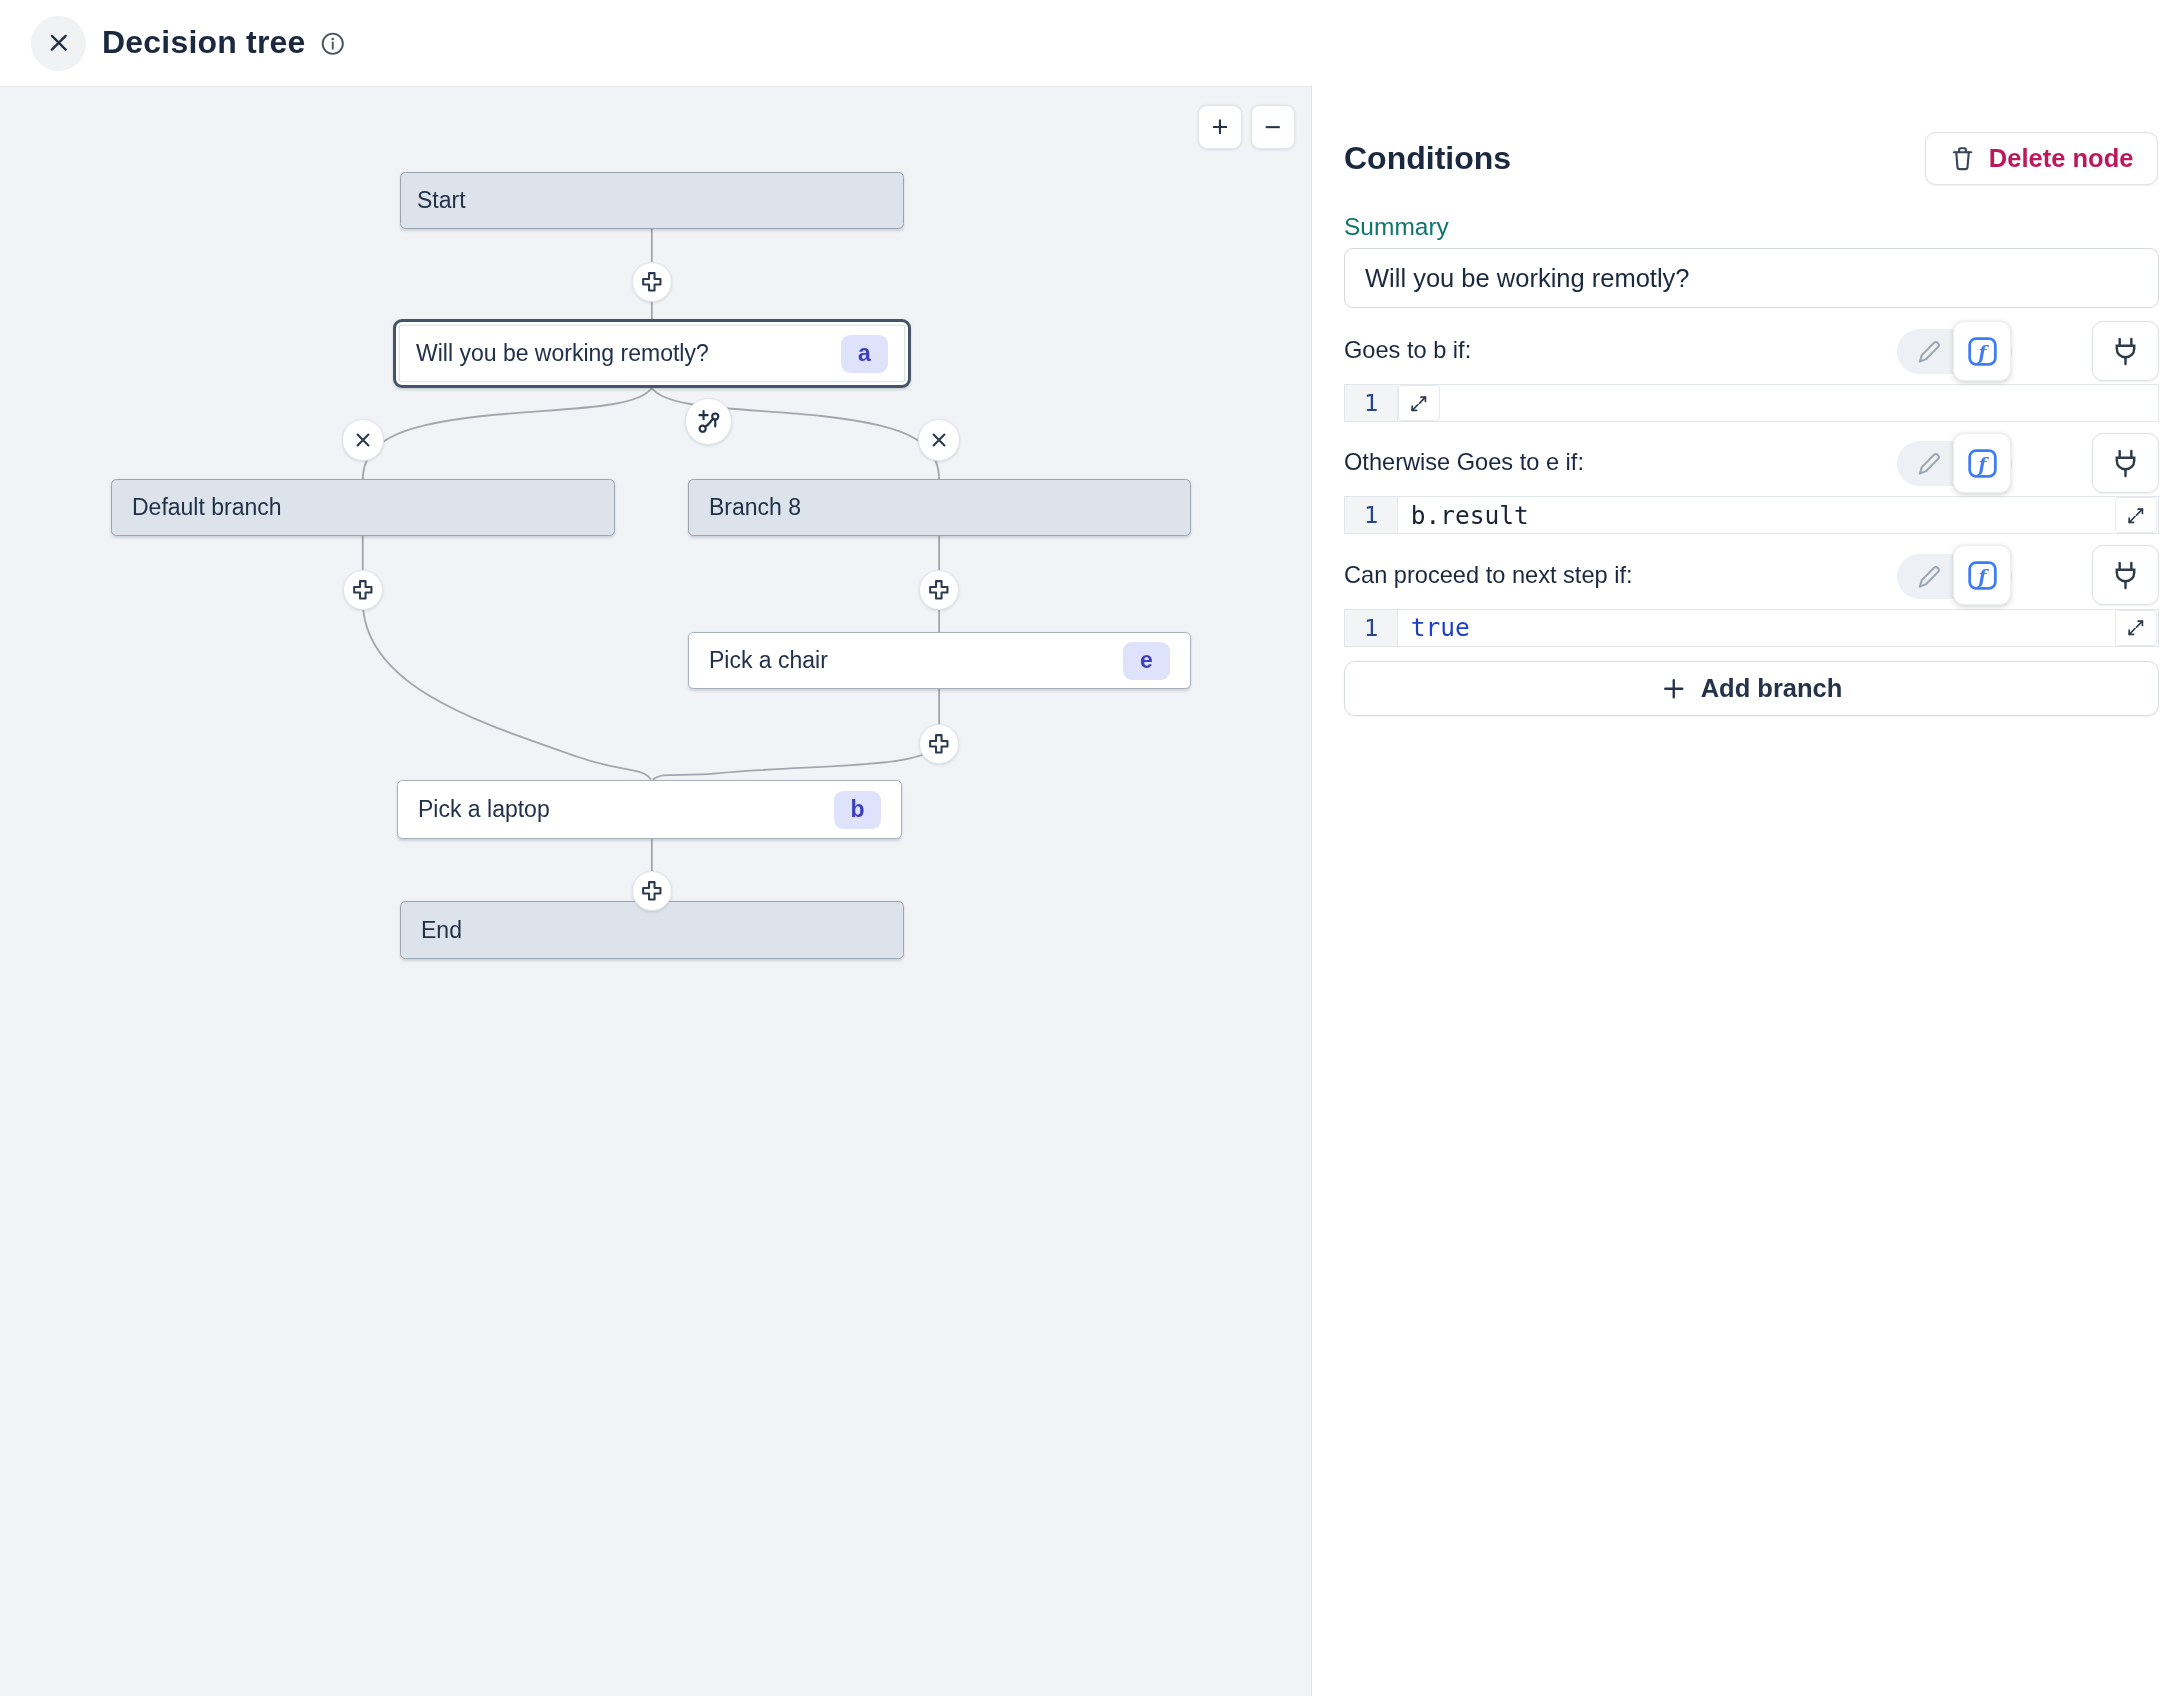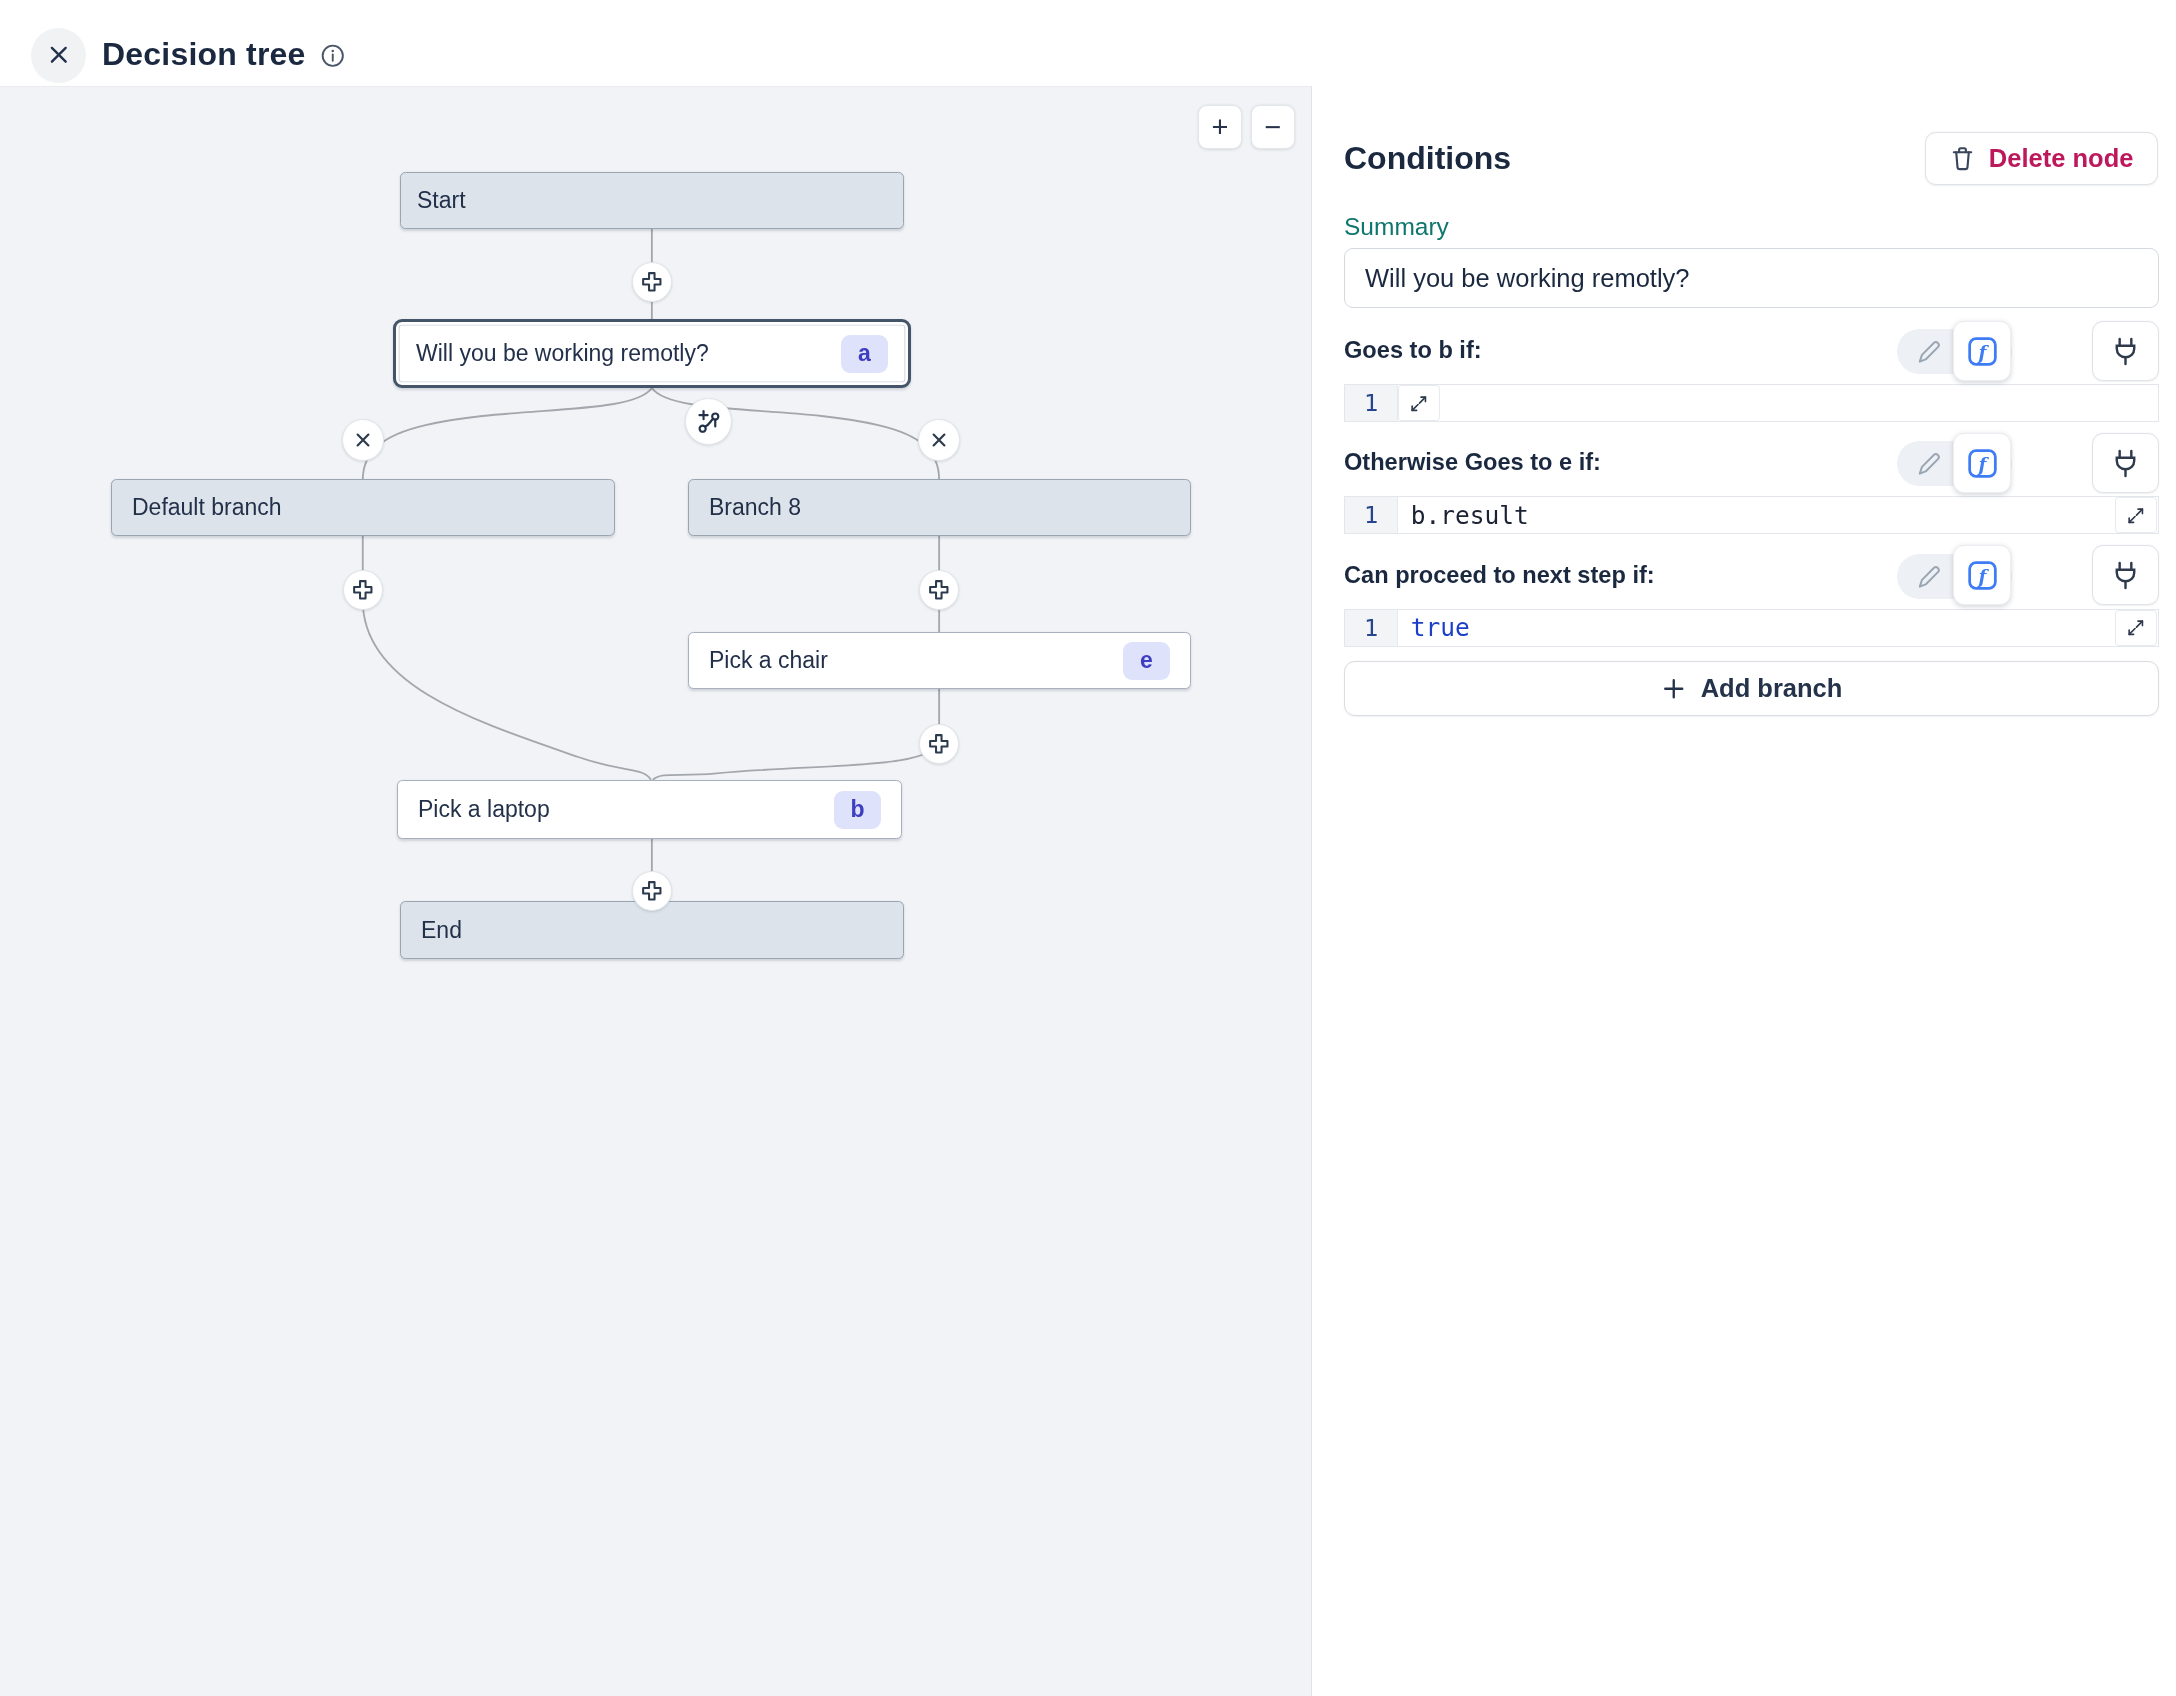--- a/index.html
+++ b/index.html
@@ -1,21 +1,21 @@
 <!DOCTYPE html>
 <html style="font-size:14.5px"><head>
 <meta charset="utf-8">
 <style>
   * { margin:0; padding:0; box-sizing:border-box; }
   html,body { width:2177px; height:1696px; overflow:hidden; background:#fff;
     font-family:"Liberation Sans", sans-serif; }
   .app { position:relative; width:2177px; height:1696px; }
 
   
-  .topbar { position:absolute; left:0; top:12px; width:2177px; height:86px; background:#fff; }
+  .topbar { position:absolute; left:0; top:0; width:2177px; height:86px; background:#fff; }
   .close-btn { position:absolute; left:31px; top:15.5px; width:55px; height:55px; border-radius:50%;
     background:#f1f2f4; border:none; display:flex; align-items:center; justify-content:center; cursor:pointer; }
   .page-title { position:absolute; left:102px; top:23.6px; font-size:32px; font-weight:700; color:#1b2940; letter-spacing:0.2px; }
   .info-ic { position:absolute; left:320px; top:31px; }
 
   
   .canvas { position:absolute; left:0; top:86px; width:1311px; height:1610px; background:#f1f3f6; border-top:0.9px solid #e9ebee; }
   .edges { position:absolute; left:0; top:0; }
   .node { position:absolute; height:57px; border:0.9px solid #9aa5b2; border-radius:5.5px; background:#dce3ea;
     display:flex; align-items:center; padding:0 20px; font-size:23px; color:#22304a;
@@ -38,21 +38,21 @@
   .panel-title { font-size:32px; font-weight:700; color:#1b2940; }
   .delete-btn { margin-left:auto; height:53px; padding:0 23.6px; background:#fff; border:0.9px solid #dfe2e7;
     border-radius:11px; box-shadow:0 0.9px 1.8px rgba(25,39,60,.08); display:flex; align-items:center; gap:12.7px;
     font-size:25.5px; font-weight:600; color:#be185d; cursor:pointer; font-family:inherit; }
   .summary-label { margin-top:27px; font-size:24.5px; color:#0f766e; }
   .summary-input { margin-top:7.3px; width:815px; height:60px; border:0.9px solid #d4d9e0; border-radius:9px;
     padding:0 20px; font-size:25.5px; color:#1b2940; font-family:inherit; background:#fff; outline:none; }
 
   .sec-head { margin-top:12.7px; height:56px; width:815px; display:flex; align-items:center; }
   .sec1 .sec-head { margin-top:14.5px; }
-  .sec-label { font-size:23.6px; font-weight:700; color:#1b2940; }
+  .sec-label { font-size:23.6px; font-weight:400; color:#1b2940; }
   .icon-cluster { margin-left:auto; position:relative; width:262px; height:56px; }
   .mode-pill { position:absolute; left:0; top:6.4px; width:115px; height:45px; border-radius:23px; background:#edf0f4;
     display:flex; align-items:center; padding-left:15.5px; }
   .pencil-btn { background:none; border:none; cursor:pointer; display:flex; }
   .fx-btn { position:absolute; left:56px; top:-1.8px; width:58px; height:60px; border-radius:11px; background:#fff;
     border:0.9px solid #eceef2; box-shadow:0 1.8px 5.5px rgba(25,39,60,.18); display:flex; align-items:center; justify-content:center; cursor:pointer; }
   .plug-btn { position:absolute; right:0; top:-1.8px; width:67px; height:60px; border-radius:11px; background:#fff;
     border:0.9px solid #dfe3e8; box-shadow:0 0.9px 1.8px rgba(25,39,60,.07); display:flex; align-items:center; justify-content:center; cursor:pointer; }
 
   .code-row { margin-top:5.5px; width:815px; height:38px; border:0.9px solid #e3e6ea; background:#fff;

